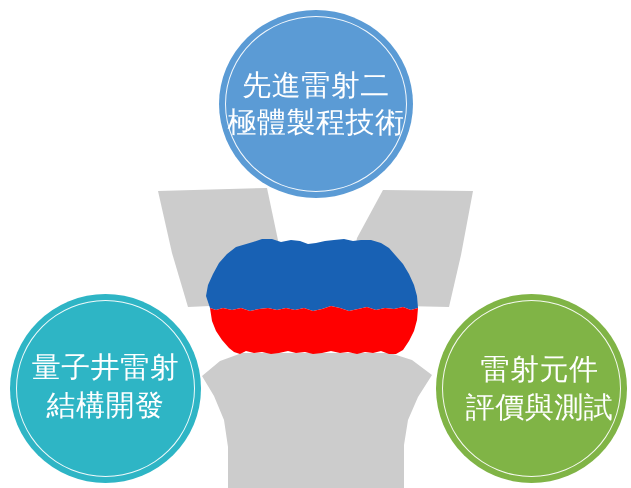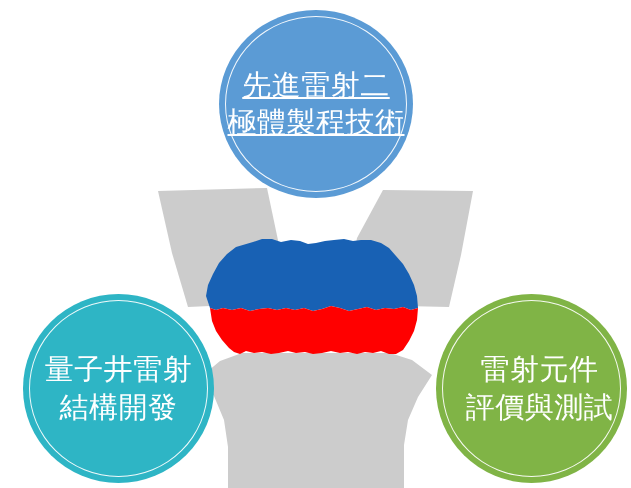--- a/index.html
+++ b/index.html
@@ -52,26 +52,27 @@
     letter-spacing: 0.5px;
     white-space: pre-line;
     font-weight: 400;
   }
   #node-top {
     left: 219px;
     top: 10px;
     width: 194px;
     height: 188px;
   }
-  #node-top .node-label { font-size: 29px; text-decoration: underline; }
+  #node-top .node-label { font-size: 29px; }
   #node-left {
-    left: 23px;
+    left: 10px;
     top: 294px;
     width: 191px;
     height: 189px;
+    font-family: Liberation Mono, monospace;
   }
   #node-left .node-label { font-size: 29px; }
   #node-right {
     left: 436px;
     top: 294px;
     width: 191px;
     height: 189px;
   }
   #node-right .node-label { font-size: 29px; margin-left: 16px; }
 </style>

